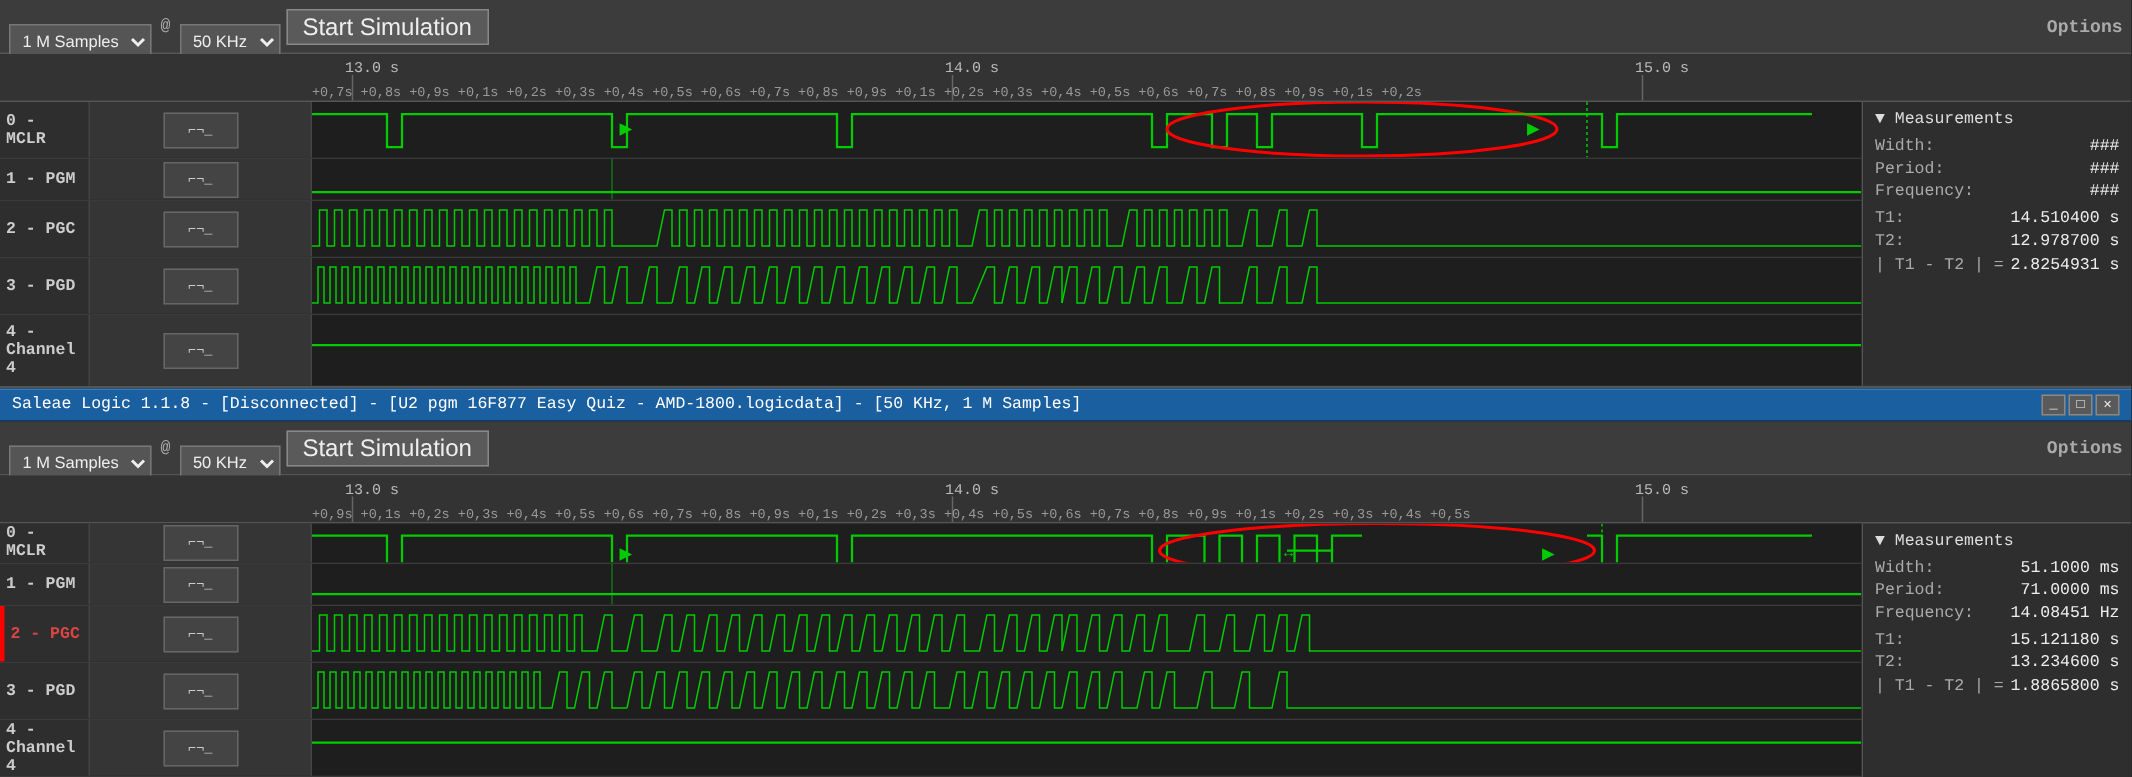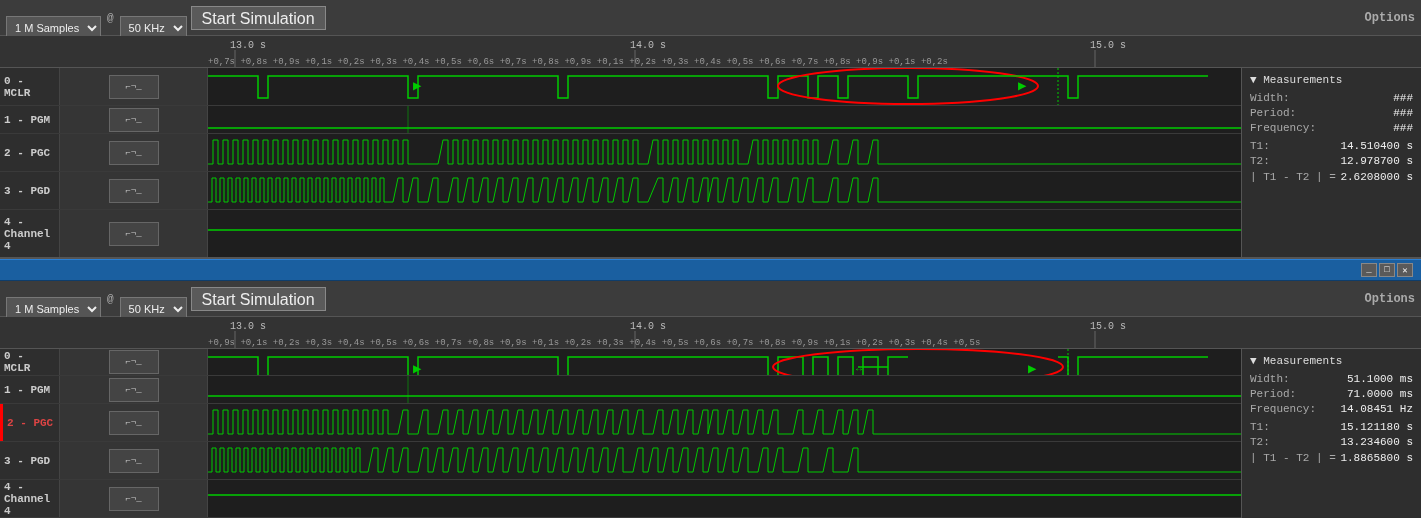--- a/index.html
+++ b/index.html
@@ -341,28 +341,29 @@
         <div class="meas-row">
           <span class="meas-label">T1:</span>
           <span class="meas-value">14.510400 s</span>
         </div>
         <div class="meas-row">
           <span class="meas-label">T2:</span>
           <span class="meas-value">12.978700 s</span>
         </div>
         <div class="meas-row" style="margin-top:4px;">
           <span class="meas-label">| T1 - T2 | =</span>
-          <span class="meas-value">2.6208000 s</span>
+          <span class="meas-value">2.8254931 s</span>
         </div>
       </div>
     </div>
   </div>
 </div>
 
 <div class="title-bar">
+  <span>Saleae Logic 1.1.8 - [Disconnected] - [U2 pgm 16F877 Easy Quiz - AMD-1800.logicdata] - [50 KHz, 1 M Samples]</span>
   <div class="win-controls">
     <div class="win-btn">_</div>
     <div class="win-btn">□</div>
     <div class="win-btn">✕</div>
   </div>
 </div>
 
 <div class="panel panel-lower">
 
   <div class="toolbar">

